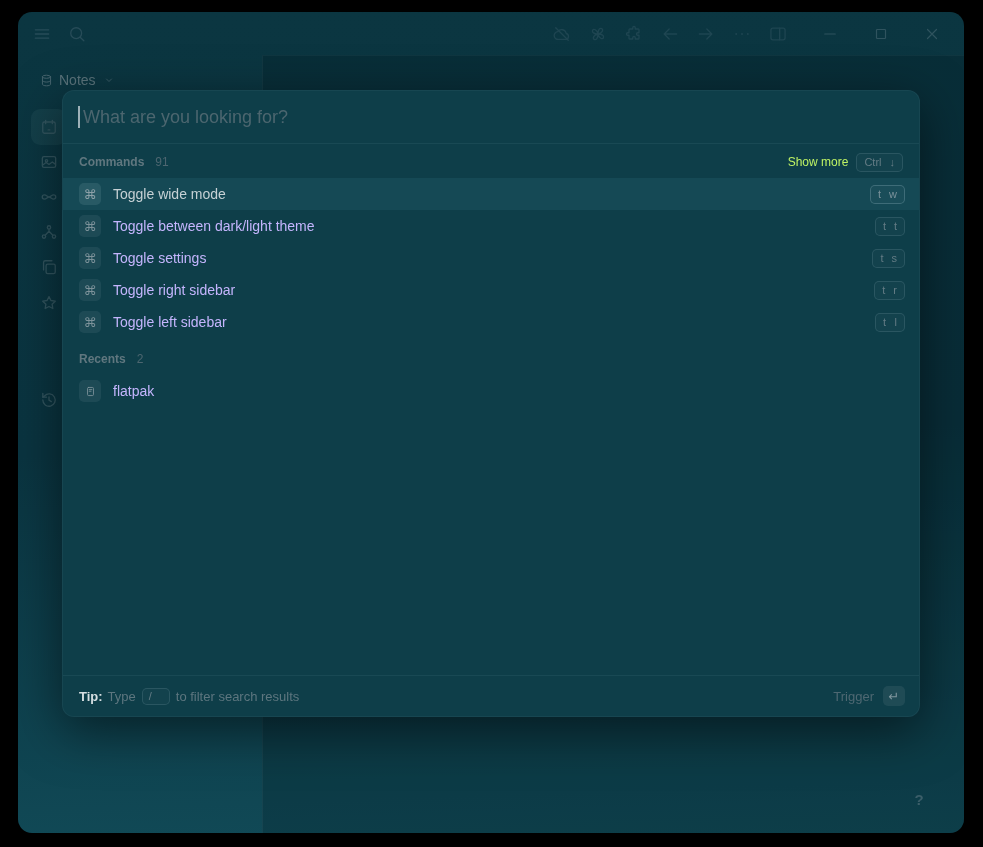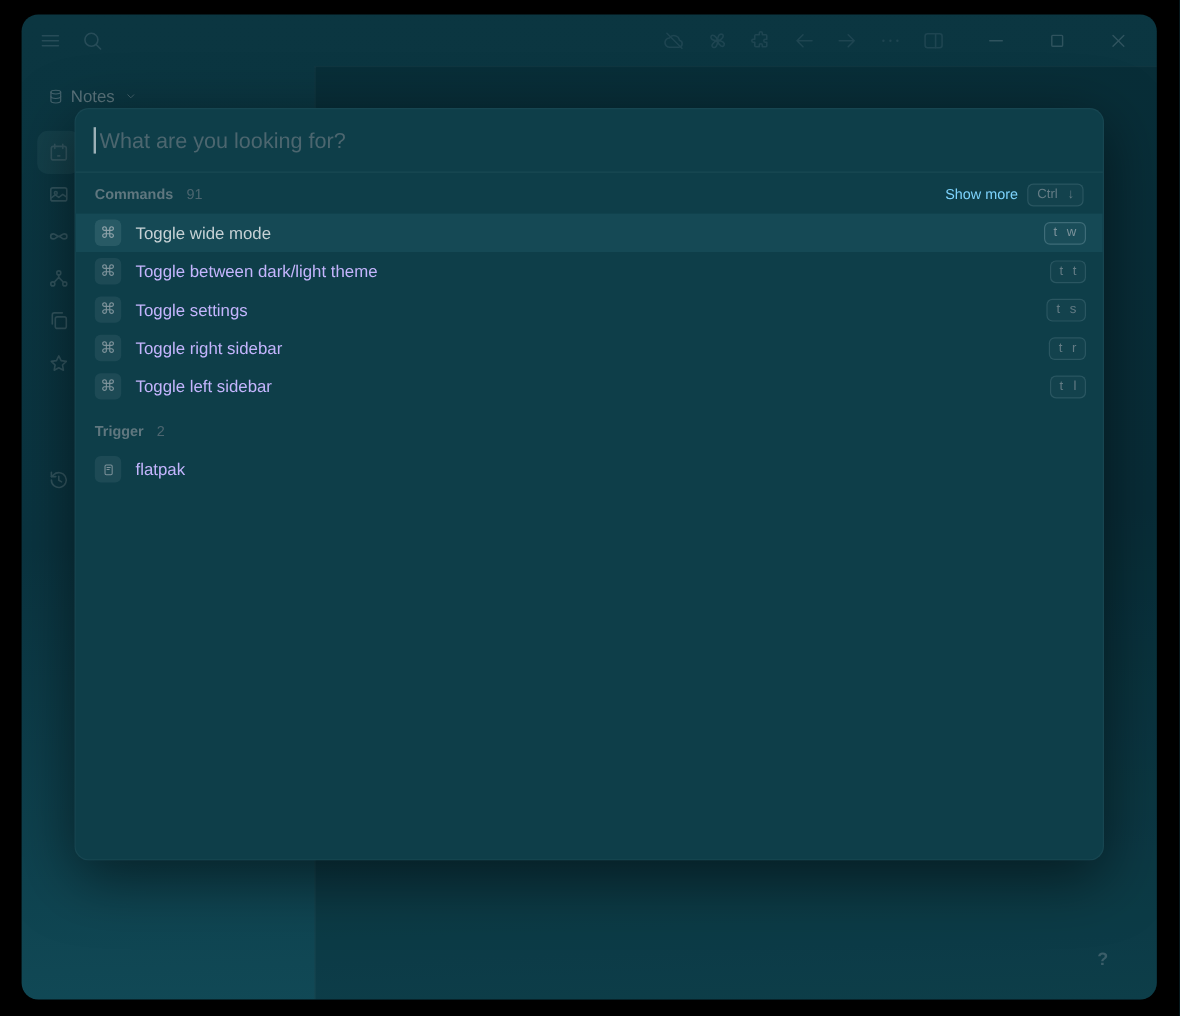--- a/index.html
+++ b/index.html
@@ -59,21 +59,21 @@
     font-family:"Liberation Sans","DejaVu Sans",sans-serif;
   }
   .ov-input::placeholder{color:#4c666f;opacity:1;}
   .caret{position:absolute;left:15px;top:15px;width:1.5px;height:22px;background:#9db1b8;}
   .ov-body{flex:1;overflow:hidden;padding-top:6px;}
   .sec-header{height:24px;display:flex;align-items:center;padding:0 16px;}
   .sec-header.recents{margin-top:9px;}
   .sec-title{font-size:12px;font-weight:bold;color:#60777f;text-align:right;}
   .sec-count{font-size:12px;color:#4d6670;margin-left:11px;}
   .sec-spacer{flex:1;}
-  .sec-more-label{font-size:12px;color:#7dd3fc;margin-right:8px;}
+  .sec-more-label{font-size:12px;color:#bef264;margin-right:8px;}
   .kbd{
     display:inline-flex;align-items:center;justify-content:space-between;gap:8px;
     min-width:14px;padding:2px 7px;border-radius:5px;
     border:1px solid rgba(160,195,205,0.16);background:rgba(255,255,255,0.025);
     font-size:11px;color:#647c85;line-height:13px;
   }
   .rows{margin-top:4px;}
   .row{height:32px;display:flex;align-items:center;padding:0 14px 0 16px;cursor:default;}
   .row.selected{background:#154955;}
   .row .chip{
@@ -382,32 +382,41 @@
             </span>
             <span class="row-label">Toggle left sidebar</span>
             <span class="row-spacer"></span>
             <span class="kbd">
               <span>t</span>
               <span>l</span>
             </span>
           </div>
         </div>
         <div class="sec-header recents">
-          <span class="sec-title">Trigger</span>
+          <span class="sec-title">Recents</span>
           <span class="sec-count">2</span>
           <span class="sec-spacer"></span>
         </div>
         <div class="rows">
           <div class="row">
             <span class="chip">
               <svg width="13" height="13" viewBox="0 0 24 24" fill="none" stroke="currentColor" stroke-width="1.6" stroke-linecap="round" stroke-linejoin="round">
                 <rect x="6.5" y="4.5" width="11" height="15" rx="2"></rect>
                 <path d="M9.5 8.5h5M9.5 11.5h3.5"></path>
               </svg>
             </span>
             <span class="row-label">flatpak</span>
             <span class="row-spacer"></span>
           </div>
         </div>
       </div>
+    <div class="ov-footer">
+      <span class="tip-label">Tip:</span>
+      <span class="tip-text">Type</span>
+      <span class="kbd tip-key">/</span>
+      <span class="tip-text" style="margin-left:0">to filter search results</span>
+      <span class="ft-spacer"></span>
+      <span class="trigger-label">Trigger</span>
+      <span class="enter-badge">↵</span>
+    </div>
   </div>
 
 </div>
 
 </body></html>

